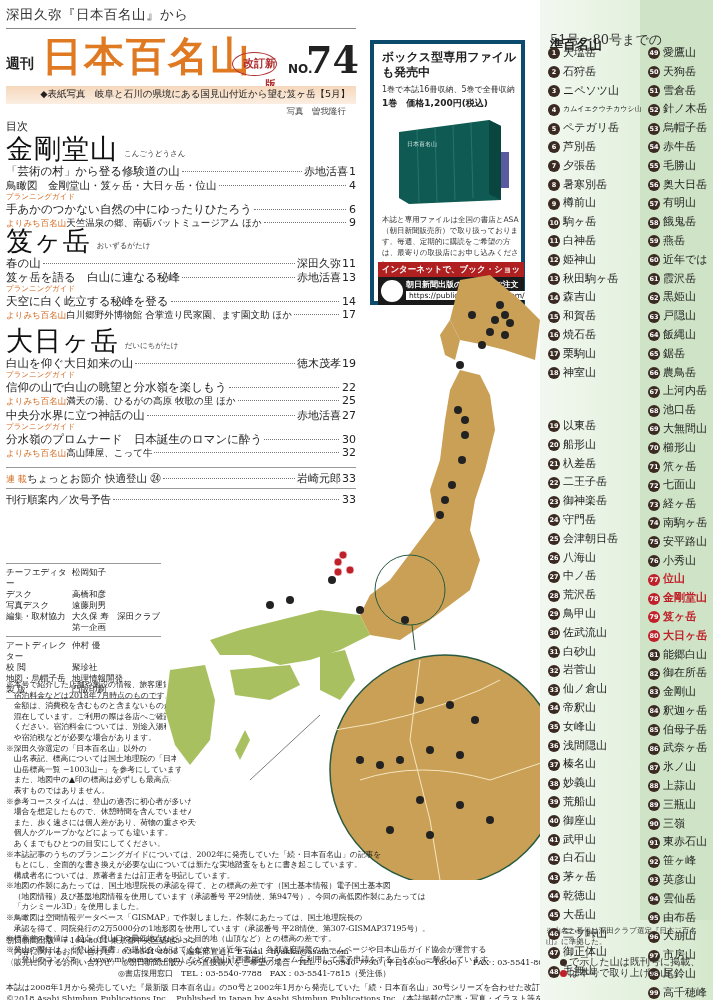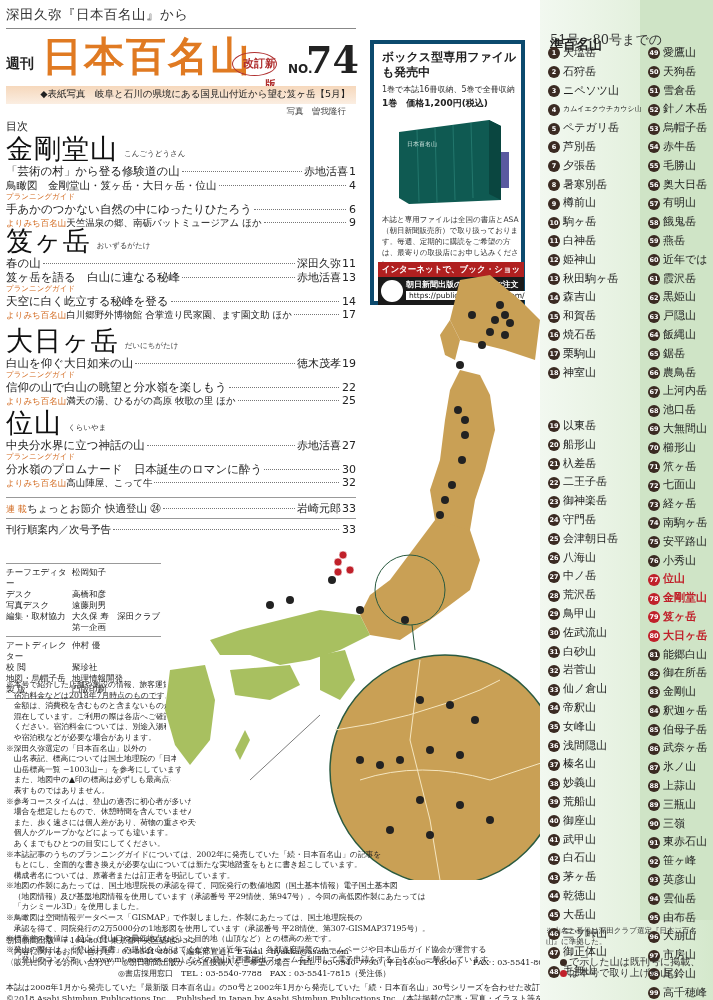--- a/index.html
+++ b/index.html
@@ -159,21 +159,20 @@
     </div>
   <div class="row small">
       <span class="tag">よりみち百名山</span>
       <span class="t">満天の湯、ひるがの高原 牧歌の里 ほか</span>
       <span class="d"></span>
       <span class="p">25</span>
     </div>
 </div>
 
 <div class="toc" style="top:408px">
-  <div class="m-head"><span class="m-name">位山</span><span class="m-kana">くらいやま</span></div>
   <div class="row">
       <span class="t">中央分水界に立つ神話の山</span>
       <span class="d"></span>
       <span class="a">赤地活喜</span>
       <span class="p">27</span>
     </div>
   <div class="pg">プランニングガイド</div>
   <div class="row">
       <span class="t">分水嶺のプロムナード　日本誕生のロマンに酔う</span>
       <span class="d"></span>
@@ -357,21 +356,21 @@
   <p style="width:165px">　また、地図中の▲印の標高は必ずしも最高点を</p>
   <p style="width:165px">　表すものではありません。</p>
   <p style="width:185px">※参考コースタイムは、登山の適否に初心者が多いた</p>
   <p style="width:185px">　場合を想定したもので、休憩時間を含んでいません。</p>
   <p style="width:190px">　また、歩く速さには個人差があり、荷物の重さや天候、</p>
   <p style="width:185px">　個人かグループかなどによっても違います。</p>
   <p style="width:185px">　あくまでもひとつの目安にしてください。</p>
   <p style="width:530px">※本誌記事のうちのプランニングガイドについては、2002年に発売していた「続・日本百名山」の記事を</p>
   <p style="width:530px">　もとにし、全面的な書き換えが必要な山については新たな実地踏査をもとに書き起こしています。</p>
   <p style="width:530px">　構成者名については、原著者または訂正者を明記しています。</p>
-  <p style="width:530px">※地図の作製にあたっては、国土地理院長の承認を得て、同院発行の数値地図（国土基本情報）電子国土基本図</p>
+  <p style="width:530px">※地図の作製にあたっては、国土地理院長の承認を得て、との標高の差です（国土基本情報）電子国土基本図</p>
   <p style="width:530px">　（地図情報）及び基盤地図情報を使用しています（承認番号 平29情使、第947号）。今回の高低図作製にあたっては</p>
   <p style="width:530px">　「カシミール3D」を使用しました。</p>
   <p style="width:530px">※鳥瞰図は空間情報データベース「GISMAP」で作製しました。作製にあたっては、国土地理院長の</p>
   <p style="width:530px">　承認を得て、同院発行の2万5000分の1地形図を使用しています（承認番号 平28情使、第307-GISMAP37195号）。</p>
   <p style="width:530px">※標高差の数値は、起点（登山口や最低地点など）と目的地（山頂など）との標高の差です。</p>
   <p style="width:530px">※登山の際には、「登山計画書」の提出を心がけてください。近年では、各都道府県警のホームページや日本山岳ガイド協会が運営する</p>
   <p style="width:530px">　「登山のコンパス」（www.mt-compass.com）などの登山計画書届出フォームを利用して電子申請をすることが、一般化しています。</p>
 </div>
 
 <div class="abs" id="pub">

